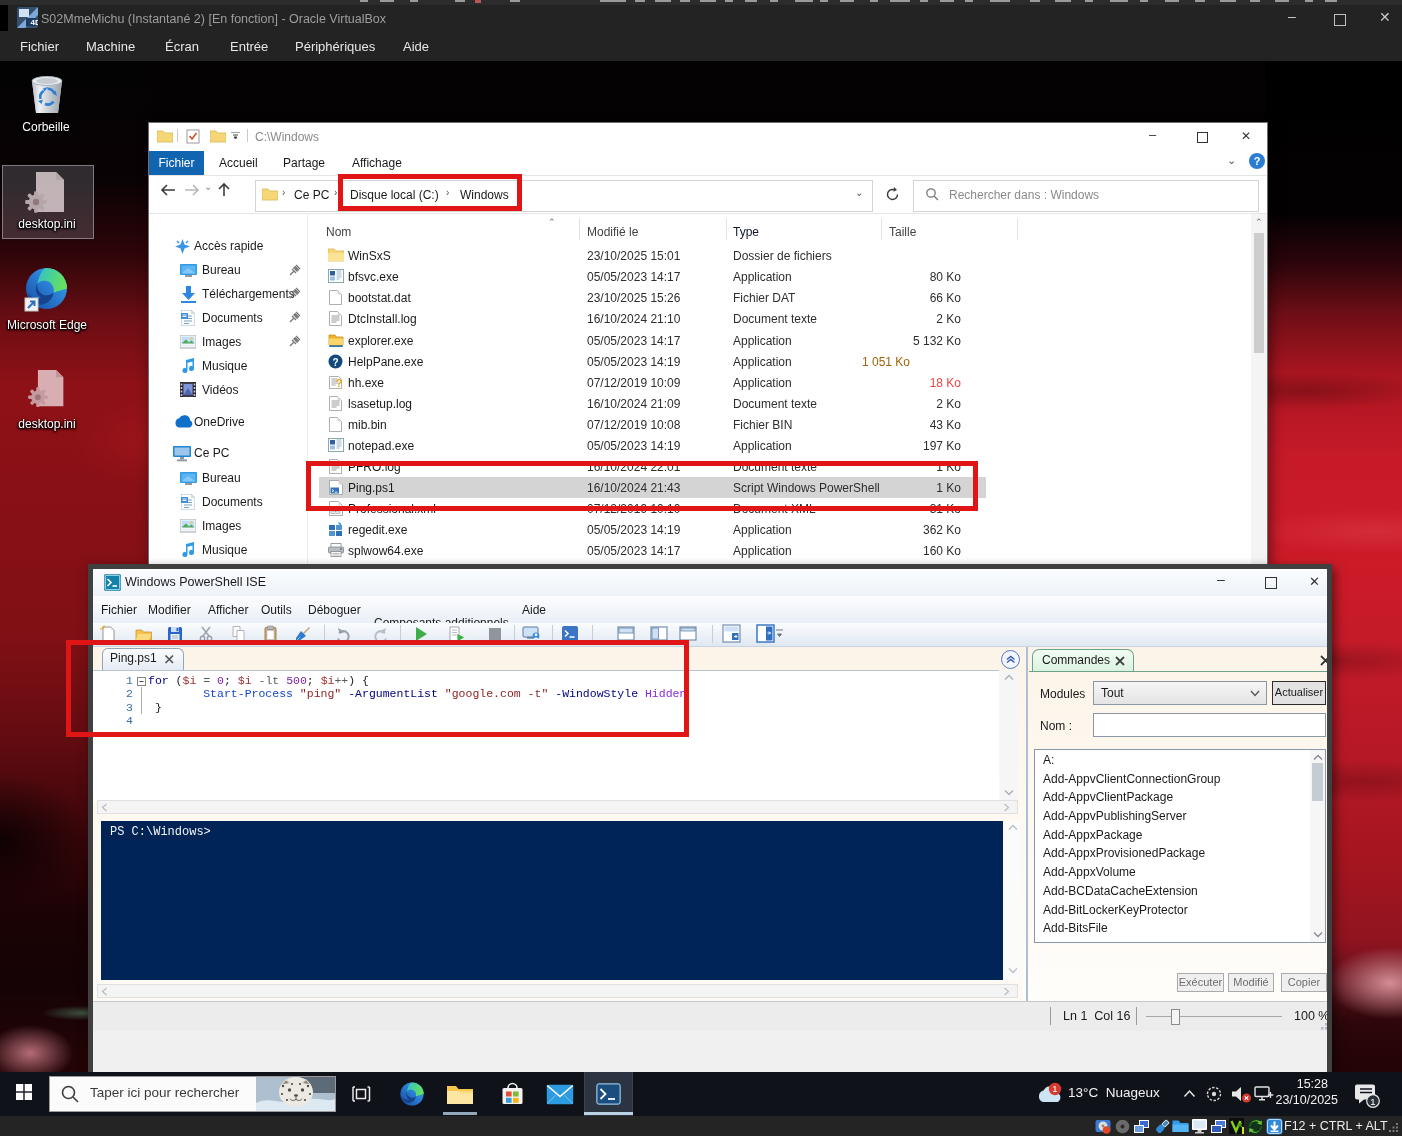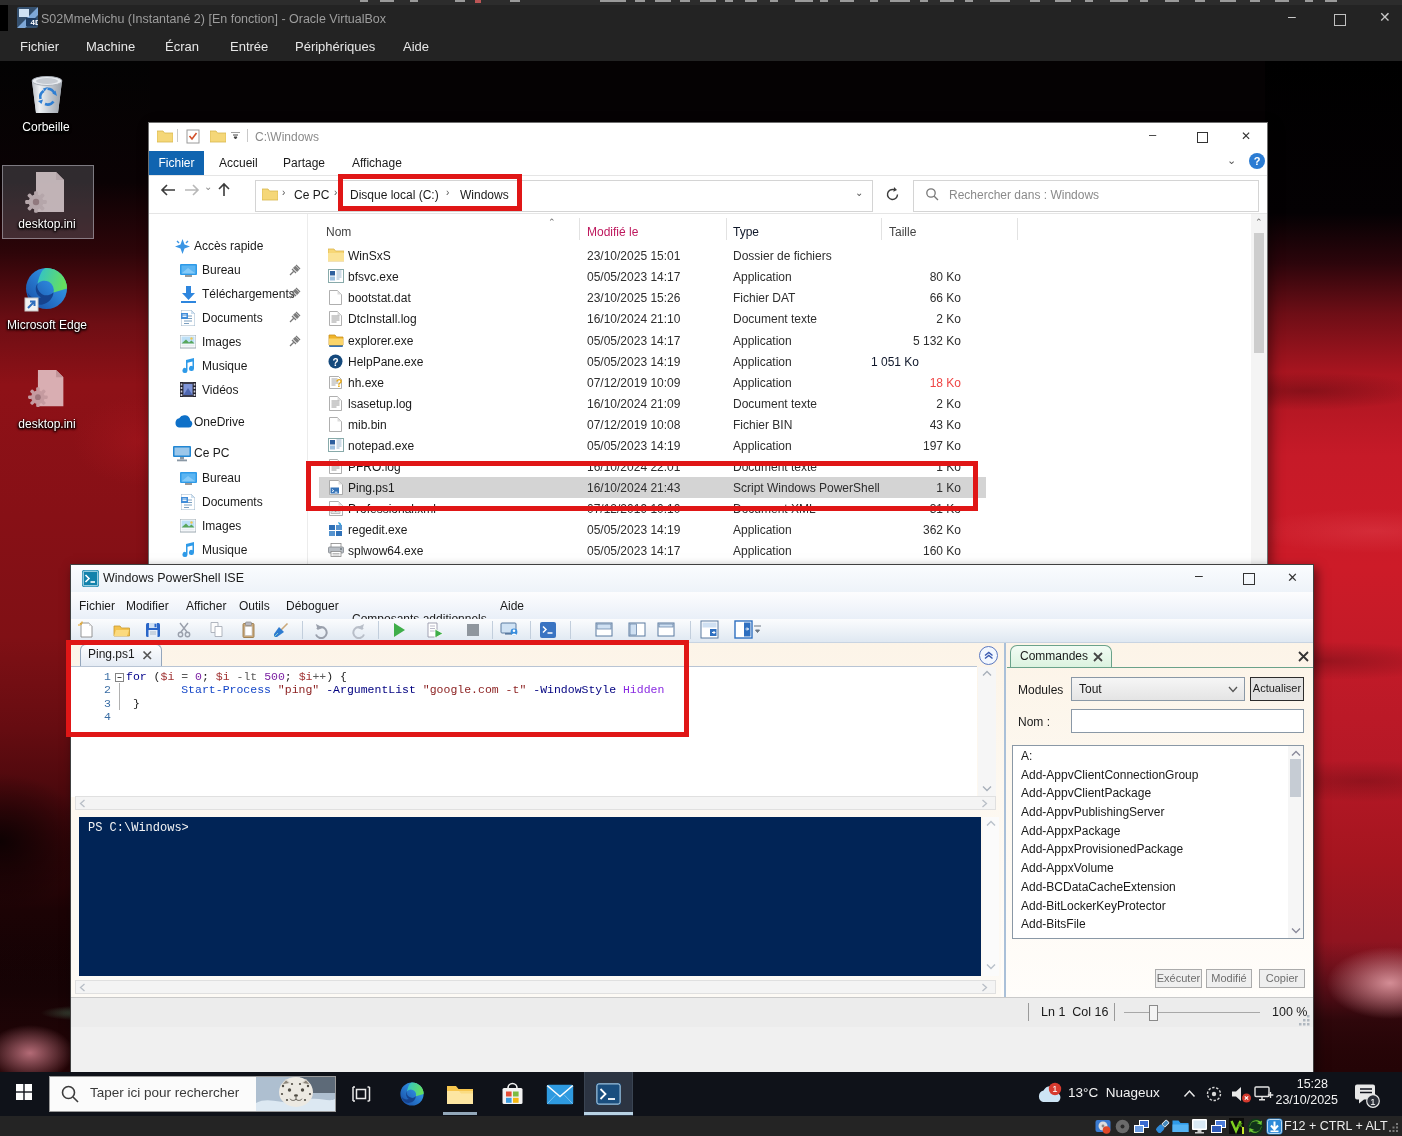--- a/index.html
+++ b/index.html
@@ -379,21 +379,21 @@
       <g stroke="#777" stroke-width="1.3" fill="none">
         <path d="M7 1 L11 5"></path>
         <path d="M4.5 3.5 L8.5 7.5"></path>
         <path d="M3 5 L7 9 M1 11 L4.5 7.5"></path>
         <path d="M5.5 2.5 L9.5 6.5" stroke-width="2.2"></path>
       </g>
     </svg>
 
 <span class="tx" style="left:399px;top:94px;color:#666;font-size:9px;">⌃</span>
 <span class="tx" style="left:177px;top:102px;color:#444;">Nom</span>
-<span class="tx" style="left:438px;top:102px;color:#be185d;">Modifié le</span>
+<span class="tx" style="left:438px;top:102px;color:#404040;">Modifié le</span>
 <span class="tx" style="left:584px;top:102px;color:#0f172a;">Type</span>
 <span class="tx" style="left:740px;top:102px;color:#444;">Taille</span>
 <div class="x" style="left:430px;top:95px;width:1px;height:22px;background:#e2e2e2"></div>
 <div class="x" style="left:577px;top:95px;width:1px;height:22px;background:#e2e2e2"></div>
 <div class="x" style="left:732px;top:95px;width:1px;height:22px;background:#e2e2e2"></div>
 <div class="x" style="left:868px;top:95px;width:1px;height:22px;background:#e2e2e2"></div>
 <div class="x" style="left:170px;top:354px;width:667px;height:21px;background:#d4d4d4;"></div>
 <svg class="x" style="left:179px;top:125px" width="16" height="14" viewBox="0 0 16 14">
       <path d="M0 1 L6 1 L7.5 3 L16 3 L16 13 L0 13 Z" fill="#f7d776" stroke="#dcb54e" stroke-width=".8"></path>
       <path d="M0 5 L16 5 L16 13 L0 13 Z" fill="#fbe396"></path>
@@ -437,21 +437,21 @@
 <span class="tx" style="left:438px;top:211px;color:#2e2e2e;">05/05/2023 14:17</span>
 <span class="tx" style="left:584px;top:211px;color:#2e2e2e;">Application</span>
 <div class="tx" style="left:722px;top:211px;width:90px;text-align:right;color:#2e2e2e;">5 132 Ko</div>
 <svg class="x" style="left:179px;top:231px" width="15" height="15">
       <circle cx="7.5" cy="7.5" r="7" fill="#15497c"></circle>
       <text x="7.5" y="11.5" text-anchor="middle" font-size="10" font-weight="bold" fill="#fff" font-family="Liberation Sans">?</text>
     </svg>
 <span class="tx" style="left:199px;top:232px;">HelpPane.exe</span>
 <span class="tx" style="left:438px;top:232px;color:#2e2e2e;">05/05/2023 14:19</span>
 <span class="tx" style="left:584px;top:232px;color:#2e2e2e;">Application</span>
-<div class="tx" style="left:722px;top:232px;width:90px;text-align:left;color:#0f172a;">1 051 Ko</div>
+<div class="tx" style="left:692px;top:232px;width:90px;text-align:center;color:#a16207;">1 051 Ko</div>
 <svg class="x" style="left:180px;top:252px" width="15" height="15" viewBox="0 0 15 15">
       <path d="M0.5 1.5 h9 l3 3 v9 h-12 Z" fill="#fff" stroke="#9a9a9a" stroke-width=".8"></path>
       <path d="M2.5 4 h6 M2.5 6 h7 M2.5 8 h7 M2.5 10 h4" stroke="#999" stroke-width=".9"></path>
       <text x="10" y="12" text-anchor="middle" font-size="11" font-weight="bold" fill="#e8a812" font-family="Liberation Sans">?</text>
     </svg>
 <span class="tx" style="left:199px;top:253px;">hh.exe</span>
 <span class="tx" style="left:438px;top:253px;color:#2e2e2e;">07/12/2019 10:09</span>
 <span class="tx" style="left:584px;top:253px;color:#2e2e2e;">Application</span>
 <div class="tx" style="left:722px;top:253px;width:90px;text-align:right;color:#ef4444;">18 Ko</div>
 <svg class="x" style="left:180px;top:273px" width="13" height="15" viewBox="0 0 13 15">
@@ -534,21 +534,21 @@
 <span class="tx" style="left:584px;top:421px;color:#2e2e2e;">Application</span>
 <div class="tx" style="left:722px;top:421px;width:90px;text-align:right;color:#2e2e2e;">160 Ko</div>
 
 <div class="x" style="left:1102px;top:91px;width:16px;height:352px;background:#f4f4f4;"></div>
 <span class="tx" style="left:1106px;top:94px;color:#666;font-size:9px;">⌃</span>
 <div class="x" style="left:1105px;top:110px;width:10px;height:120px;background:#cdcdcd;"></div>
 </div>
 <div class="red" style="left:338px;top:174px;width:184px;height:37px;z-index:20;"></div>
 <div class="red" style="left:306px;top:461px;width:672px;height:50px;z-index:20;"></div>
 
-<div class="x w" id="ise" style="left:70px;top:564px;width:1244px;height:532px;background:#f0f0f0;border:1px solid #404040;box-sizing:border-box;z-index:30;overflow:hidden;box-shadow:3px 4px 10px rgba(0,0,0,.5);">
+<div class="x w" id="ise" style="left:88px;top:564px;width:1244px;height:532px;background:#f0f0f0;border:5px solid #404040;box-sizing:border-box;z-index:30;overflow:hidden;box-shadow:3px 4px 10px rgba(0,0,0,.5);">
 
 <div class="x" style="left:0;top:0;width:1242px;height:27px;background:linear-gradient(180deg,#fafcfe,#eef3f9);"></div>
 <svg class="x" style="left:11px;top:5px" width="17" height="17" viewBox="0 0 17 17">
       <rect x="0" y="0" width="17" height="17" rx="2" fill="#1382ab"></rect>
       <rect x="1.2" y="1.2" width="14.6" height="14.6" rx="1.5" fill="none" stroke="#d0ecf5" stroke-width="1"></rect>
       <path d="M3.5 5 l3.5 3.5 -3.5 3.5" stroke="#fff" stroke-width="1.6" fill="none"></path>
       <path d="M8.5 12 h4.5" stroke="#fff" stroke-width="1.6"></path>
     </svg>
 <span class="tx" style="left:32px;top:6px;font-size:12.5px;">Windows PowerShell ISE</span>
 <span class="tx" style="left:1124px;top:2px;color:#333;font-size:14px;">–</span>

